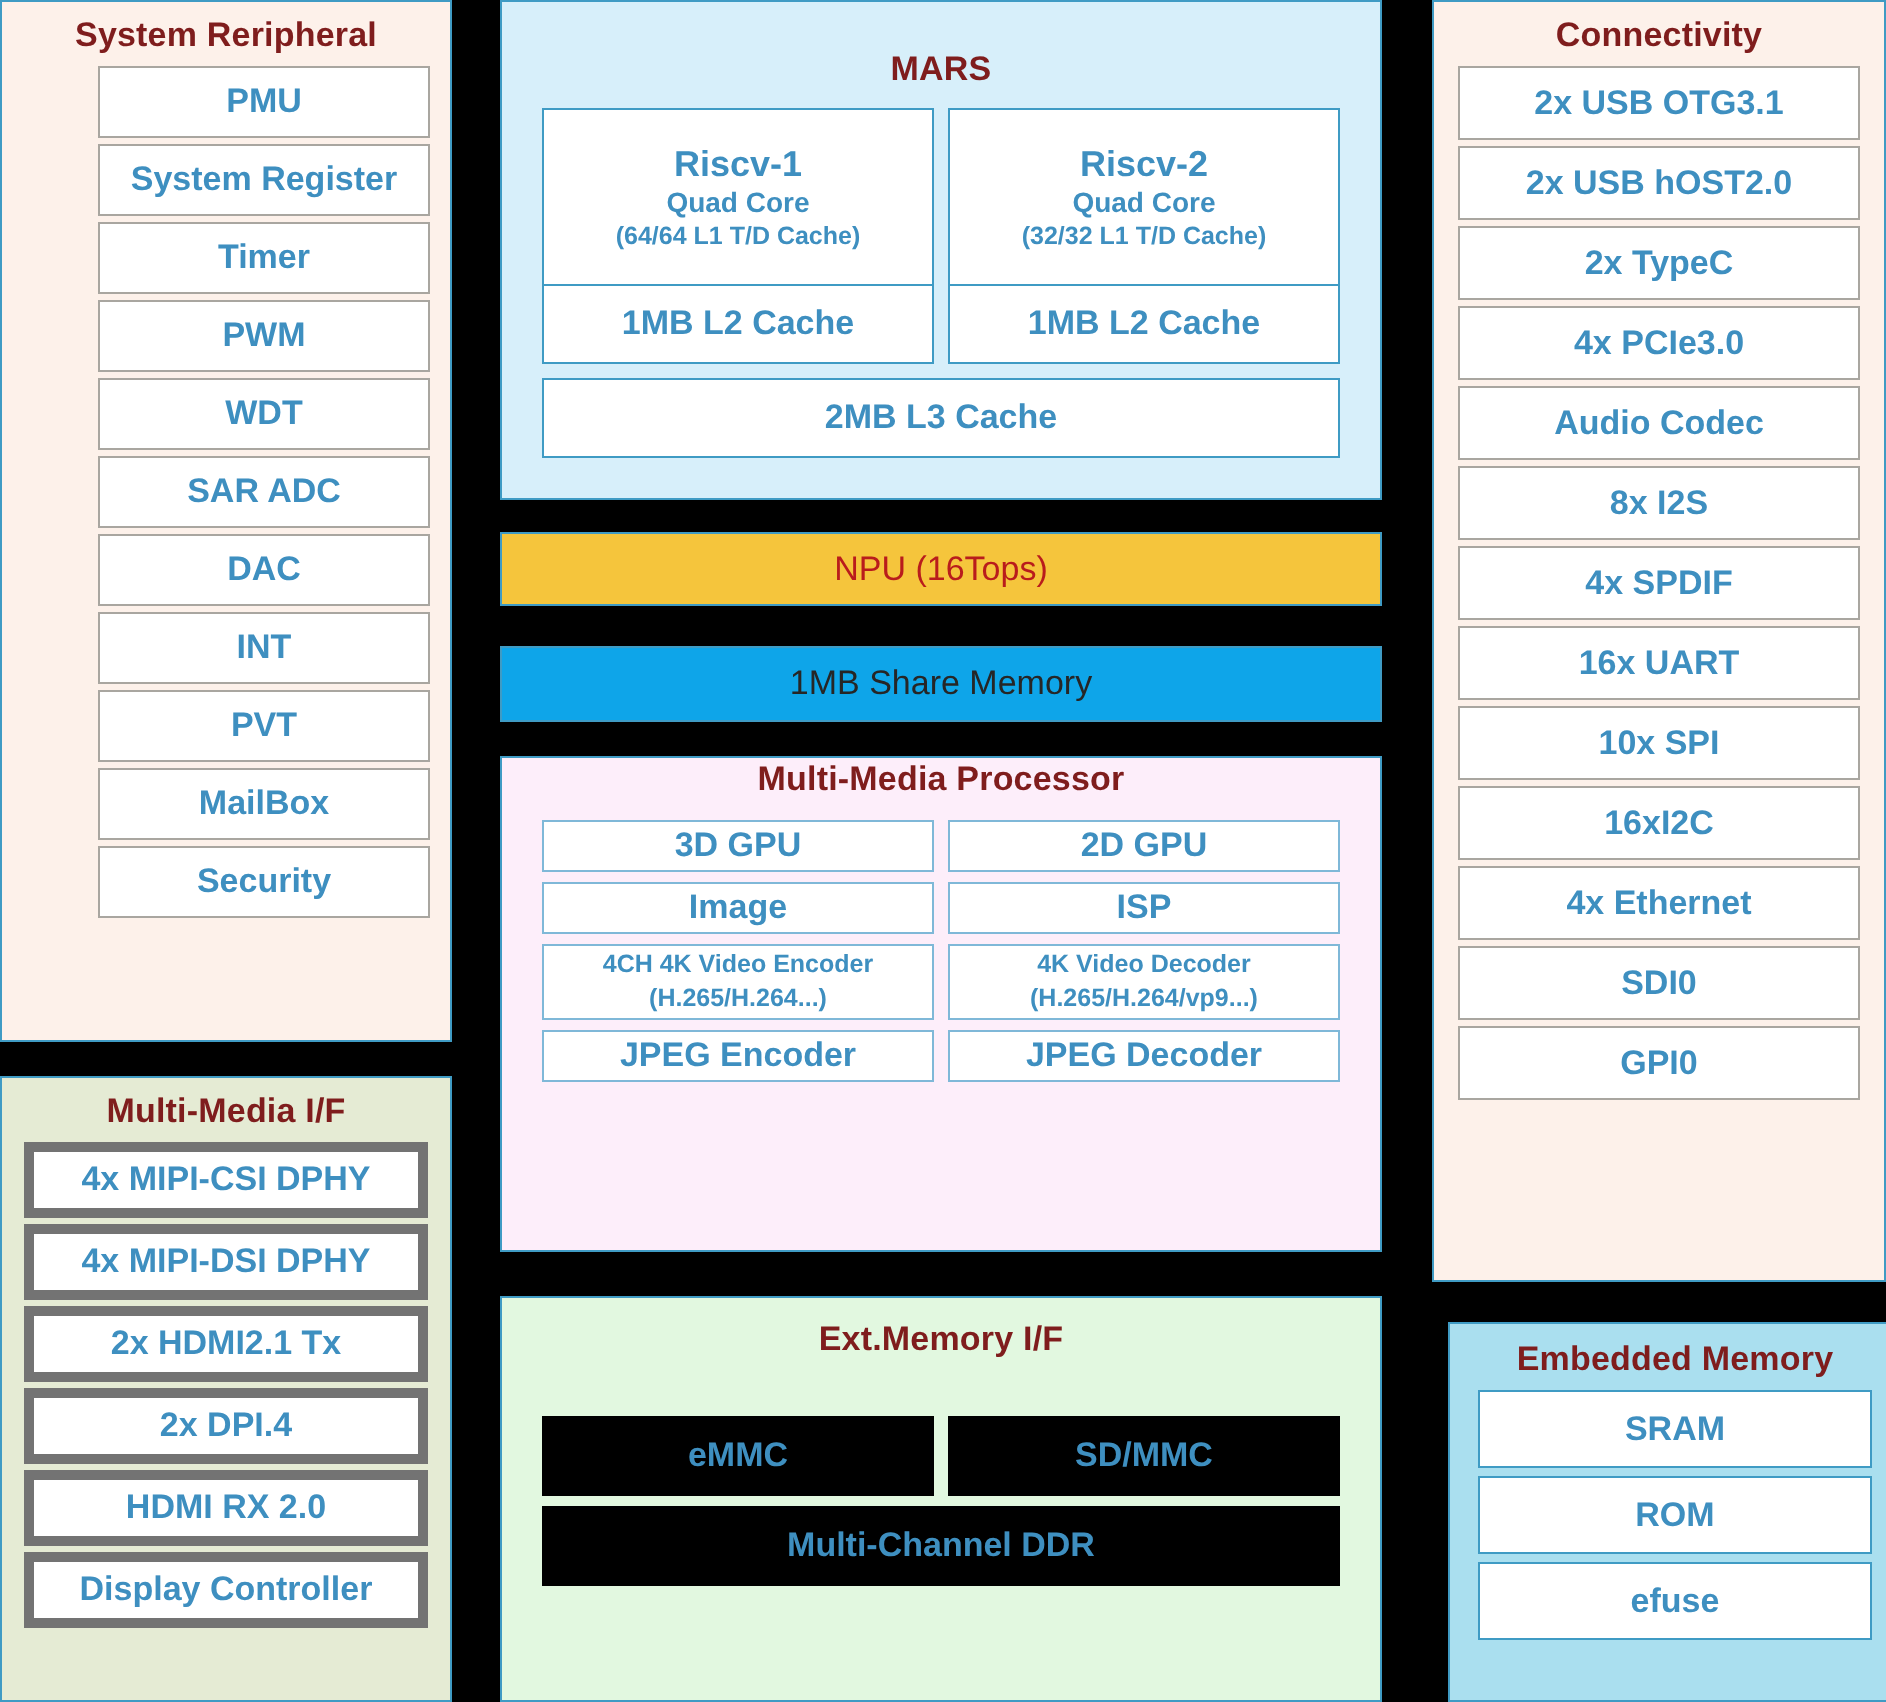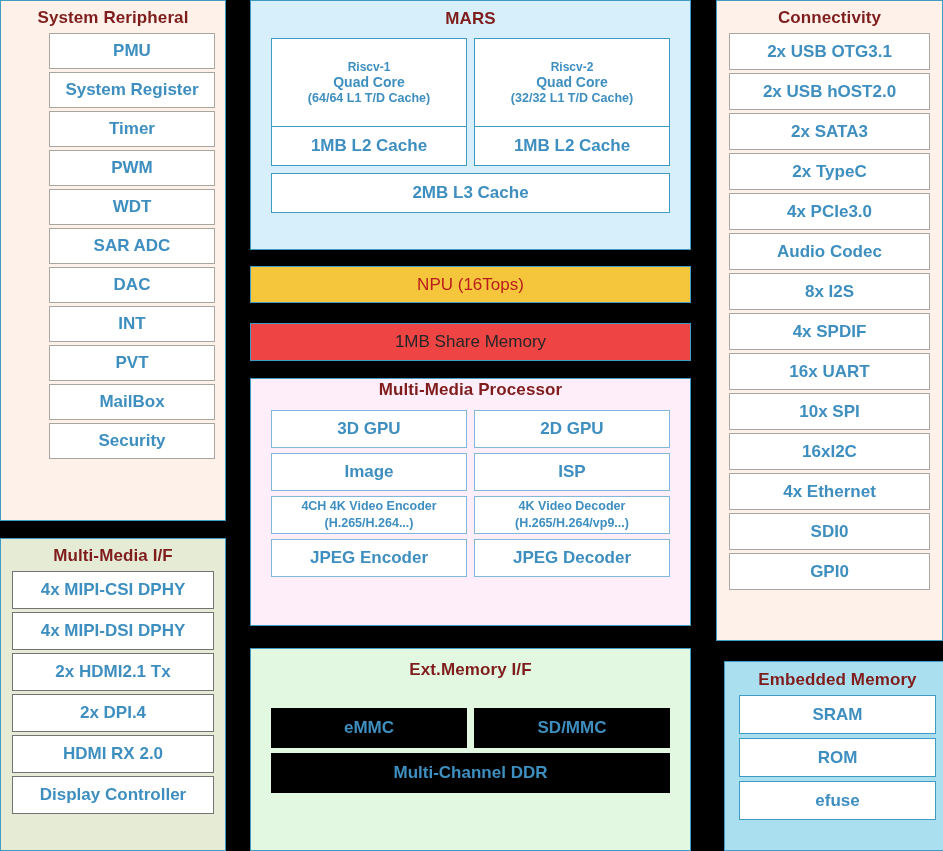--- a/index.html
+++ b/index.html
@@ -62,39 +62,39 @@
   
   #mm-if {
     left: 0; top: 538px; width: 226px; height: 313px;
     background: #e5ebd4;
     padding: 6px 11px 8px 11px;
   }
   #mm-if .panel-title { margin-bottom: 5px; }
   #mm-if .list { width: 100%; display: flex; flex-direction: column; gap: 3px; }
   #mm-if .cell {
     height: 38px;
-    border: 1px solid #737373;
+    border: 5px solid #737373;
   }
 
   
   #mars {
     left: 250px; top: 0; width: 441px; height: 250px;
     background: #d7effa;
     padding: 7px 20px 10px 20px;
   }
-  #mars .panel-title { margin-bottom: 9px; }
+  #mars .panel-title { margin-bottom: 9px; margin-top: 16px; }
   #mars .core-row { display: flex; gap: 7px; width: 100%; }
   #mars .core-col { flex: 1; display: flex; flex-direction: column; }
   #mars .core-top {
     border: 1px solid #3f9bc4;
     border-bottom: none;
     height: 88px;
     flex-direction: column;
   }
-  #mars .core-top .line1 { font-size: 12px; font-weight: bold; }
+  #mars .core-top .line1 { font-size: 18px; font-weight: bold; }
   #mars .core-top .line2 { font-size: 14px; font-weight: bold; }
   #mars .core-top .line3 { font-size: 12.5px; font-weight: bold; margin-top: 1px; }
   #mars .core-l2 {
     border: 1px solid #3f9bc4;
     height: 40px;
   }
   #mars .l3 {
     margin-top: 7px; width: 100%;
     border: 1px solid #3f9bc4;
     height: 40px;
@@ -108,21 +108,21 @@
   }
   #npu .band-label {
     color: #b91c1c; font-size: 17px; font-weight: normal;
     display: flex; align-items: center; justify-content: center;
     width: 100%; height: 100%;
   }
 
   
   #share-mem {
     left: 250px; top: 323px; width: 441px; height: 38px;
-    background: #ef4444;
+    background: #0ea5e9;
     justify-content: center;
   }
   #share-mem .band-label {
     color: #262626; font-size: 17px; font-weight: normal;
     display: flex; align-items: center; justify-content: center;
     width: 100%; height: 100%;
   }
 
   
   #mmp {
@@ -132,21 +132,21 @@
   }
   #mmp .panel-title { margin-bottom: 10px; }
   #mmp .grid {
     width: 100%;
     display: grid;
     grid-template-columns: 1fr 1fr;
     gap: 5px 7px;
   }
   #mmp .cell {
     border: 1px solid #7fb8d8;
-    height: 38px;
+    height: 26px;
     flex-direction: column;
   }
   #mmp .cell.sub { height: 38px; }
   #mmp .cell.sub span { display: block; line-height: 1.35; }
 
   
   #ext-mem {
     left: 250px; top: 648px; width: 441px; height: 203px;
     background: #e2f8e0;
     padding: 10px 20px 1px 20px;
@@ -281,21 +281,20 @@
     <div class="row second">
       <div class="cell">Multi-Channel DDR</div>
     </div>
   </div>
 
   <div class="panel" id="connectivity">
     <div class="panel-title">Connectivity</div>
     <div class="list">
       <div class="cell">2x USB OTG3.1</div>
       <div class="cell">2x USB hOST2.0</div>
-      <div class="cell">2x SATA3</div>
       <div class="cell">2x TypeC</div>
       <div class="cell">4x PCIe3.0</div>
       <div class="cell">Audio Codec</div>
       <div class="cell">8x I2S</div>
       <div class="cell">4x SPDIF</div>
       <div class="cell">16x UART</div>
       <div class="cell">10x SPI</div>
       <div class="cell">16xI2C</div>
       <div class="cell">4x Ethernet</div>
       <div class="cell">SDI0</div>

